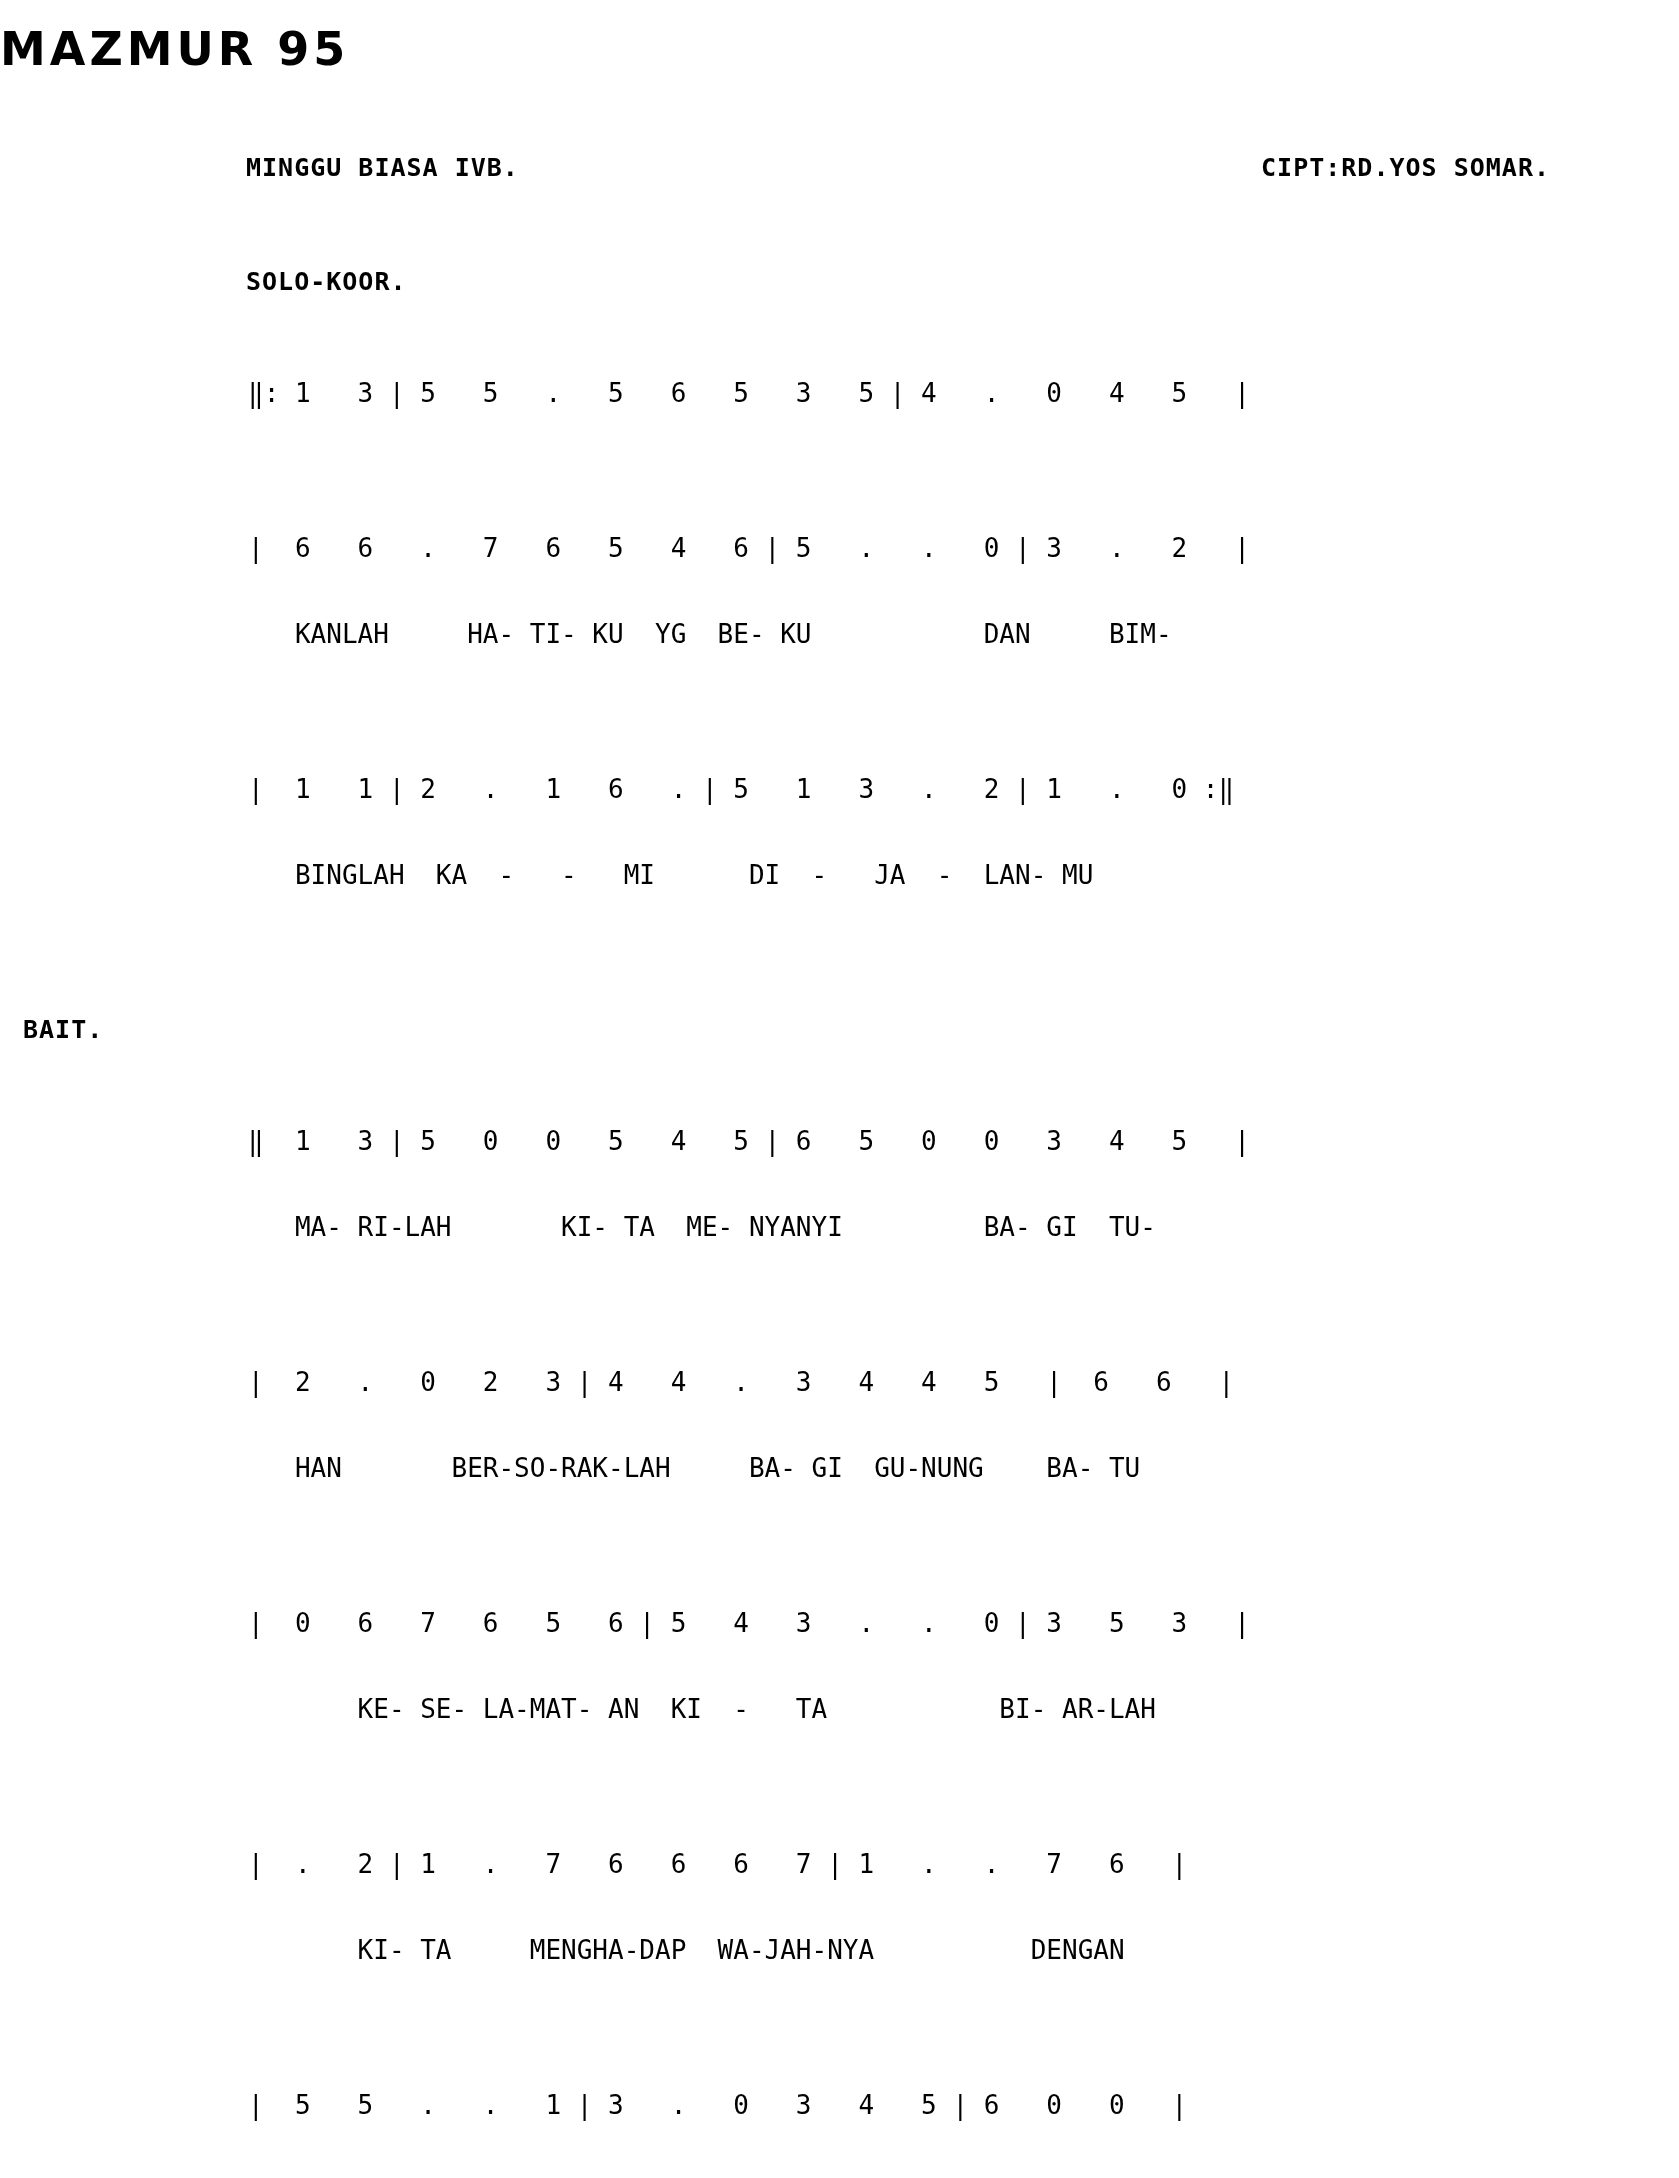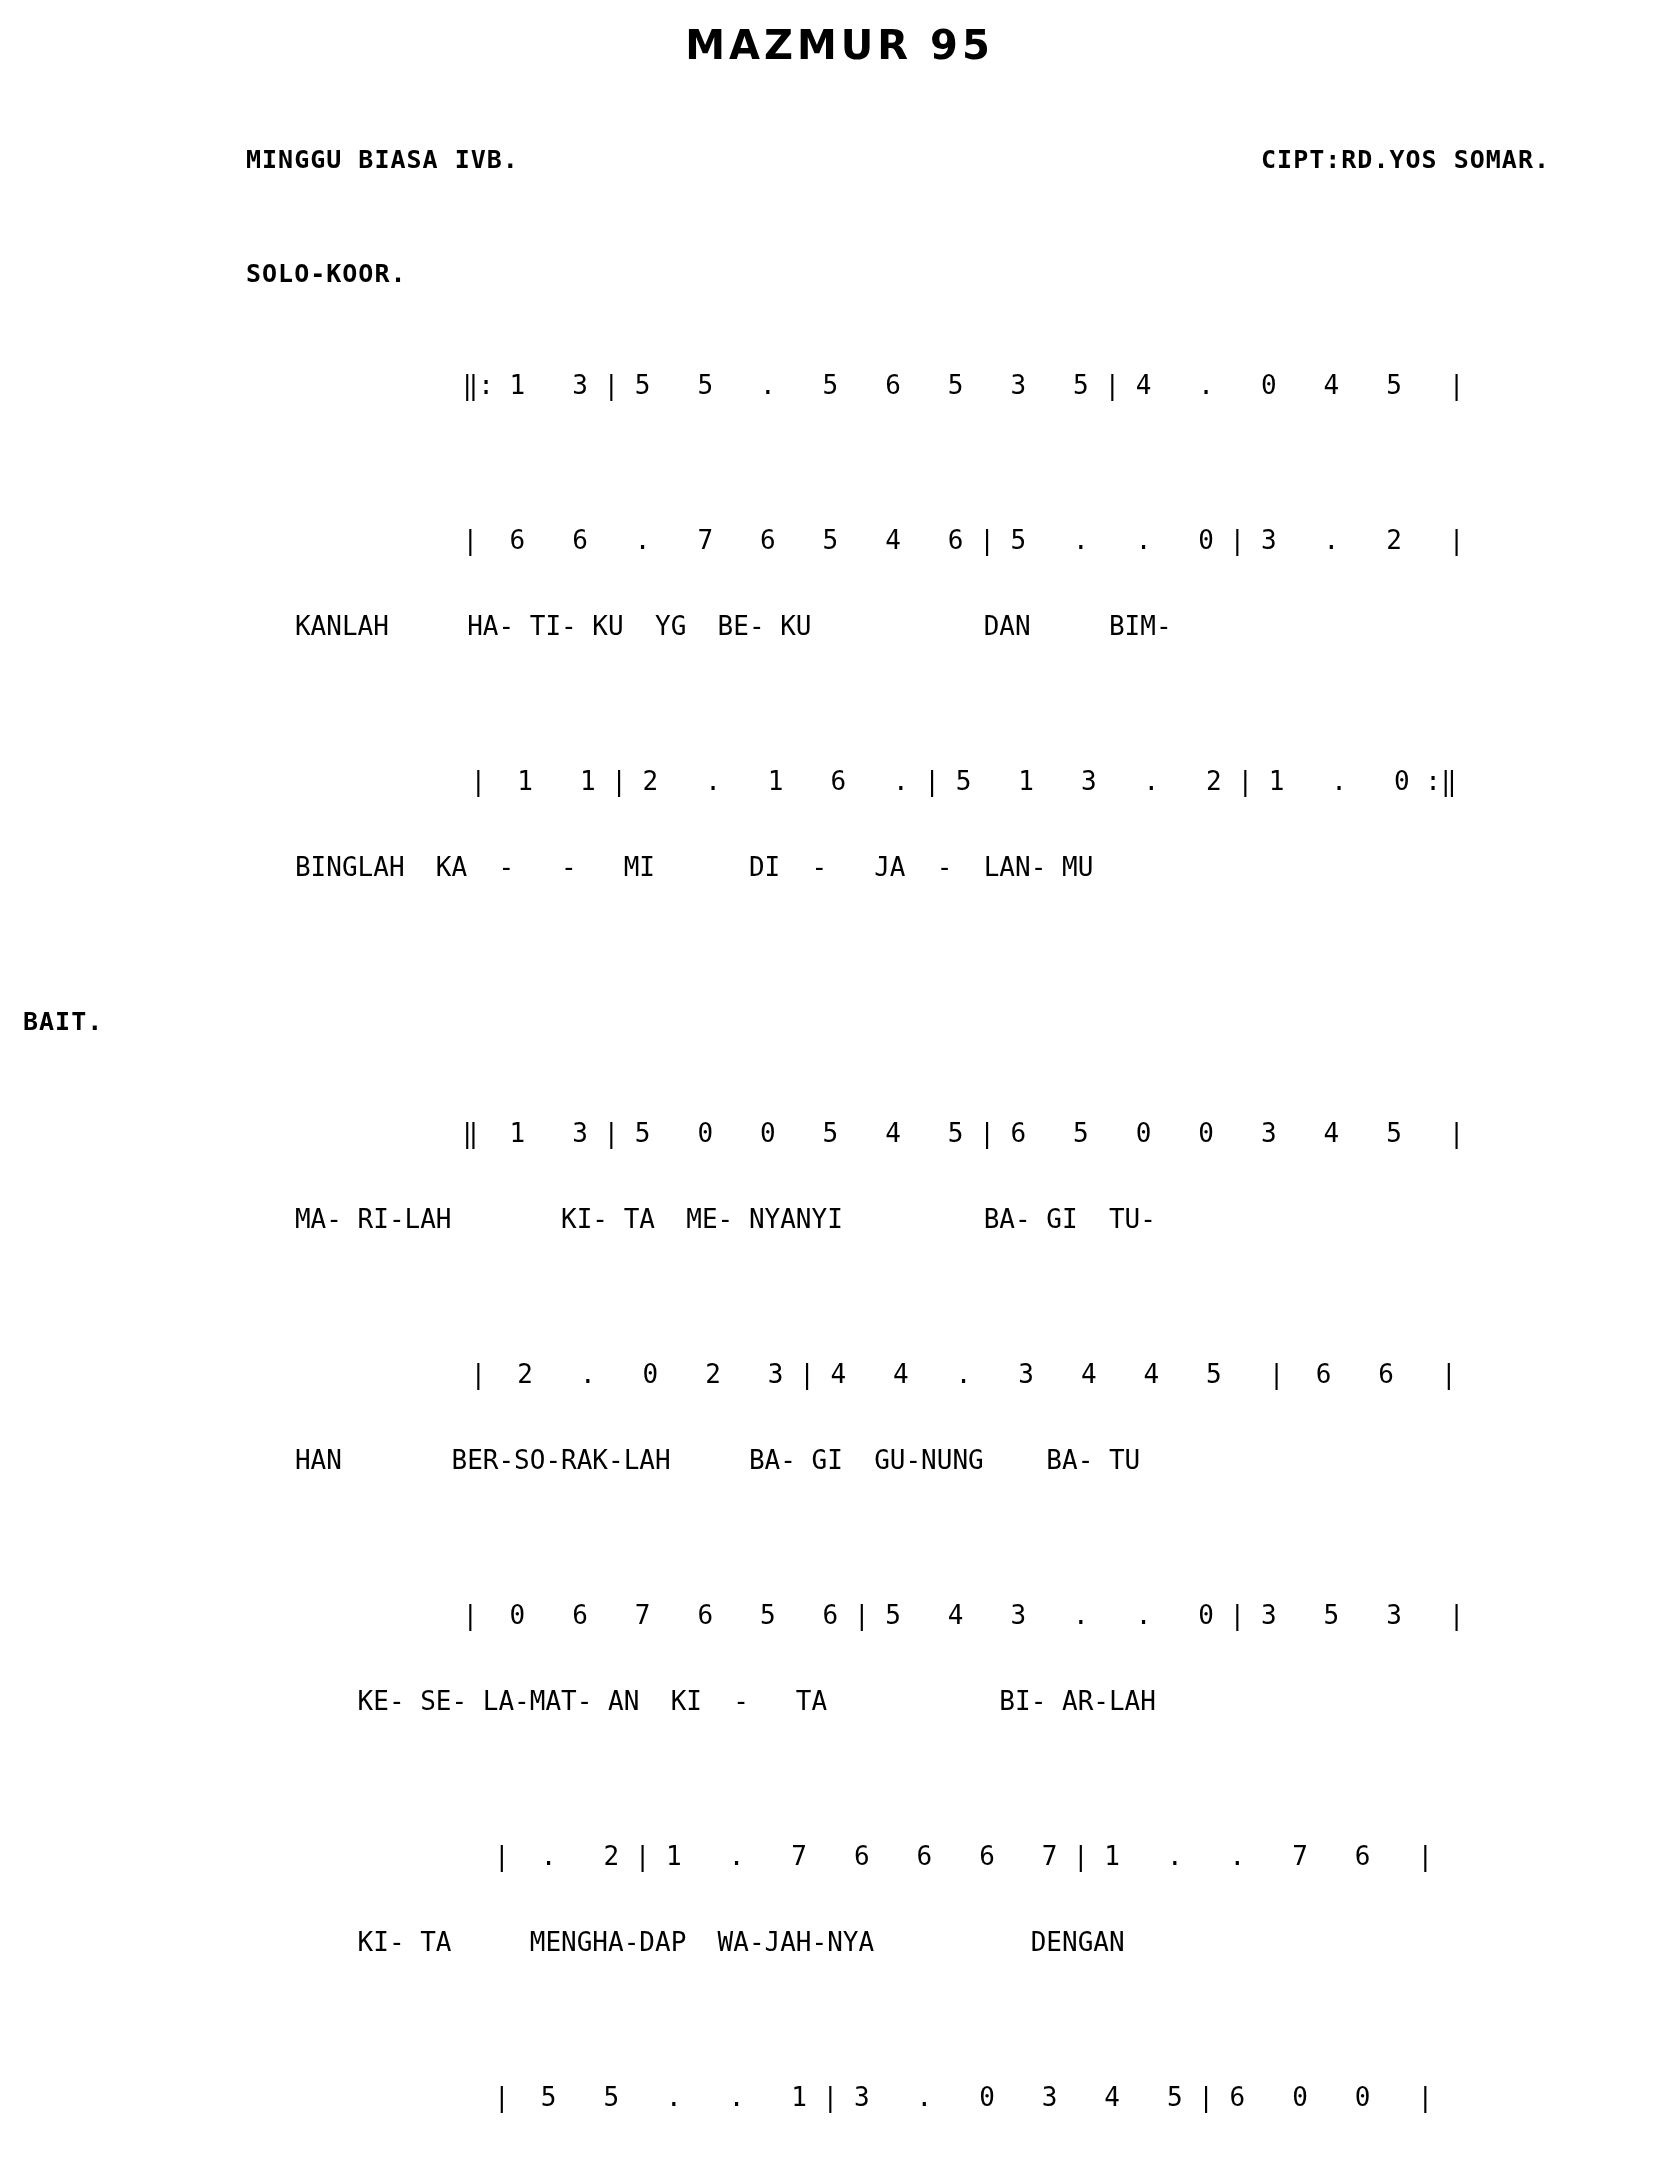--- a/index.html
+++ b/index.html
@@ -15,24 +15,23 @@
     position: relative;
     overflow: hidden;
   }
   .page {
     position: relative;
     width: 1679px;
     height: 2178px;
     padding: 0;
   }
   .title {
-    text-align: center;
     font-family: "DejaVu Sans", sans-serif;
     font-weight: bold;
-    font-size: 40px;
+    font-size: 46px;
     letter-spacing: 4px;
     margin-top: 22px;
     margin-bottom: 0;
   }
   .meta-row {
     display: flex;
     justify-content: space-between;
     align-items: baseline;
     margin: 77px 129px 0 246px;
     font-weight: bold;
@@ -58,21 +57,20 @@
   .staff-line {
     margin-bottom: 17px;
     white-space: pre;
   }
   .notes {
     white-space: pre;
     font-size: 26px;
     letter-spacing: 0px;
     height: 34px;
     line-height: 34px;
-    text-align: center;
   }
   .lyr {
     white-space: pre;
     font-size: 26px;
     letter-spacing: 0px;
     height: 34px;
     line-height: 34px;
   }
 </style>
 </head>

